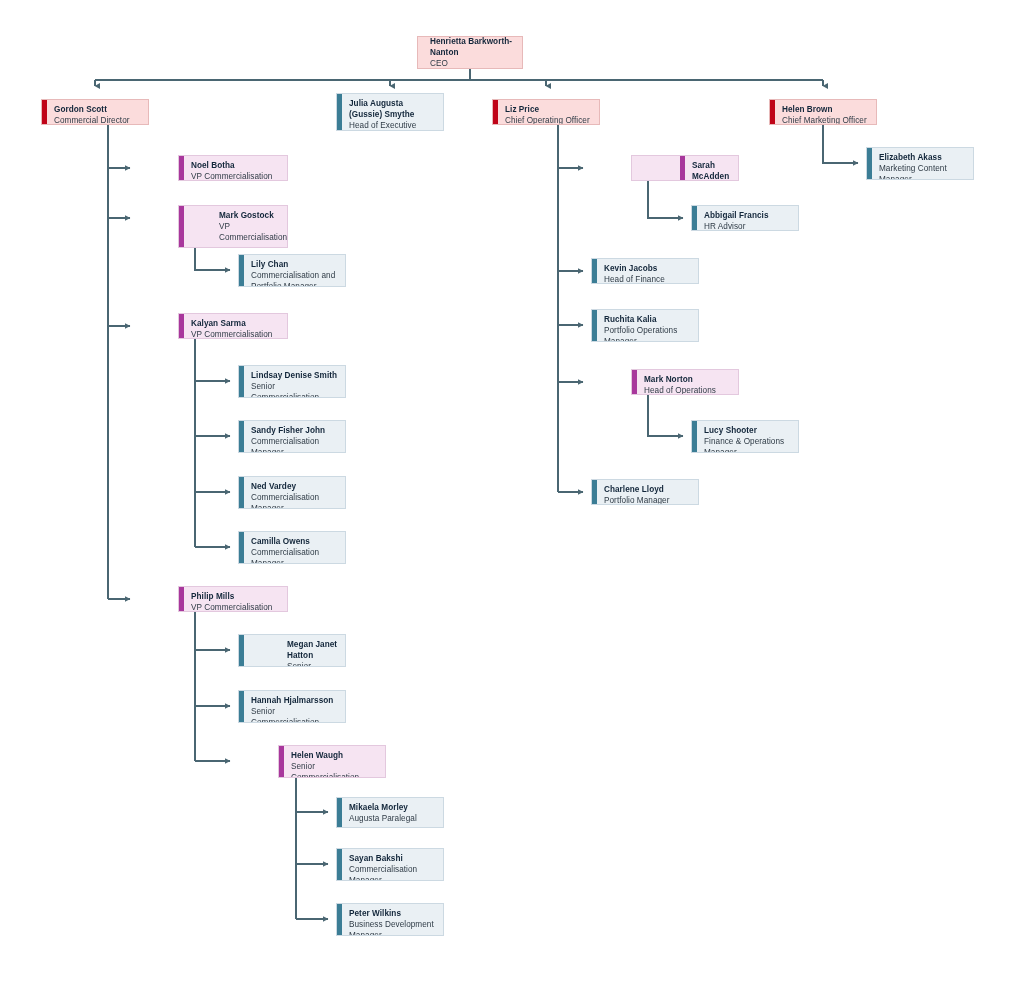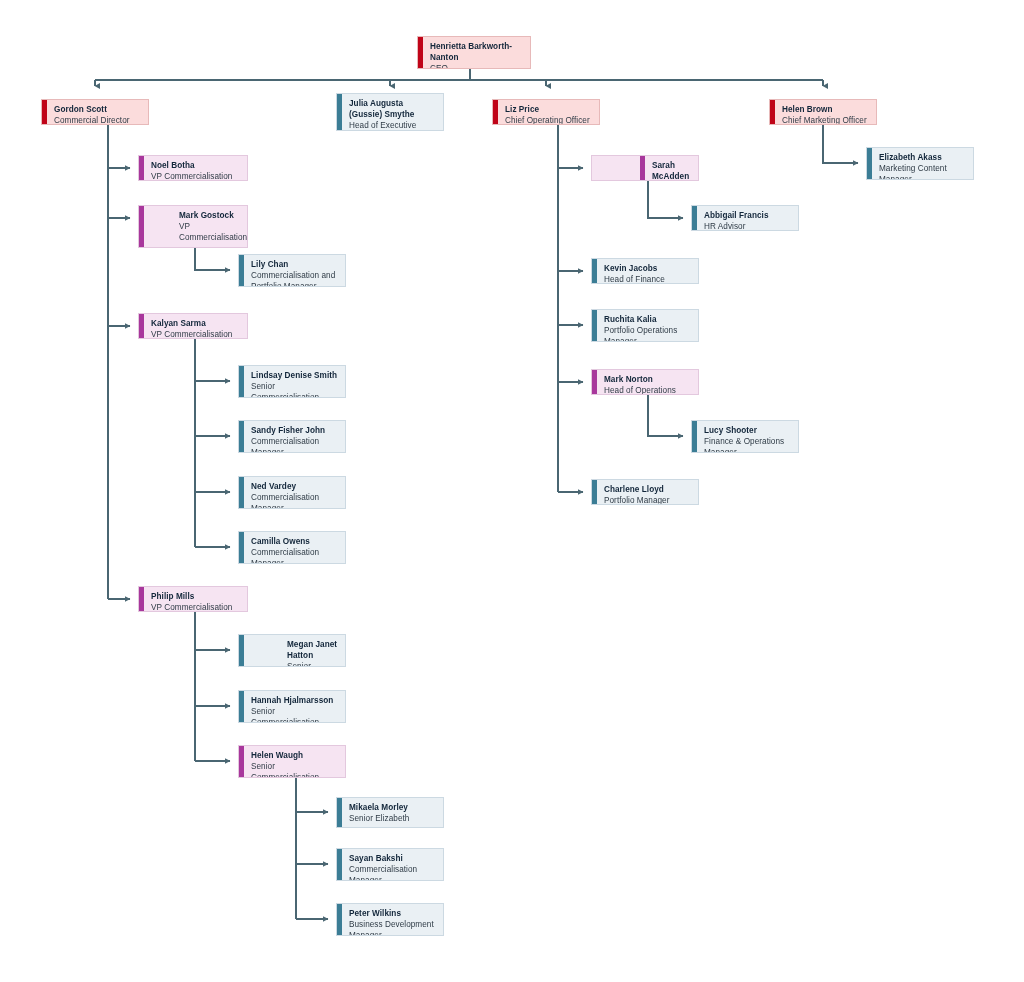--- a/index.html
+++ b/index.html
@@ -61,20 +61,21 @@
   
   .node.red {
     background: #fbdcdc;
     border: 1px solid #e7b9b9;
   }
   .node.red .accent { background: #c00418; }
   
   .node.purple {
     background: #f6e4f2;
     border: 1px solid #e3c8de;
+    margin-left: 40px;
   }
   .node.purple .accent { background: #a8379c; }
   
   .node.blue {
     background: #eaf0f4;
     border: 1px solid #ccd9e2;
   }
   .node.blue .accent { background: #3b7d95; }
 </style>
 </head>
@@ -155,21 +156,21 @@
       </g>
 
       <g>
         <path d="M823,125 L823,163 L858,163" marker-end="url(#arrow-right)"></path>
       </g>
 
     </g>
   </svg>
 
   <div id="node-layer">
-      <div class="node red" style="left: 417px; top: 36px; width: 114px; height: 33px;">
+      <div class="node red" style="left: 417px; top: 36px; width: 106px; height: 33px; align-items: center;">
         <div class="accent"></div>
         <div class="body">
           <div class="nm">Henrietta Barkworth-Nanton</div>
           <div class="ttl">CEO</div>
         </div>
       </div>
       <div class="node red" style="left: 41px; top: 99px; width: 108px; height: 26px;">
         <div class="accent"></div>
         <div class="body">
           <div class="nm">Gordon Scott</div>
@@ -278,21 +279,21 @@
         <div class="accent"></div>
         <div class="body">
           <div class="nm">Helen Waugh</div>
           <div class="ttl">Senior Commercialisation Manager</div>
         </div>
       </div>
       <div class="node blue" style="left: 336px; top: 797px; width: 108px; height: 31px;">
         <div class="accent"></div>
         <div class="body">
           <div class="nm">Mikaela Morley</div>
-          <div class="ttl">Senior Elizabeth</div>
+          <div class="ttl">Augusta Paralegal</div>
         </div>
       </div>
       <div class="node blue" style="left: 336px; top: 848px; width: 108px; height: 33px;">
         <div class="accent"></div>
         <div class="body">
           <div class="nm">Sayan Bakshi</div>
           <div class="ttl">Commercialisation Manager</div>
         </div>
       </div>
       <div class="node blue" style="left: 336px; top: 903px; width: 108px; height: 33px;">

